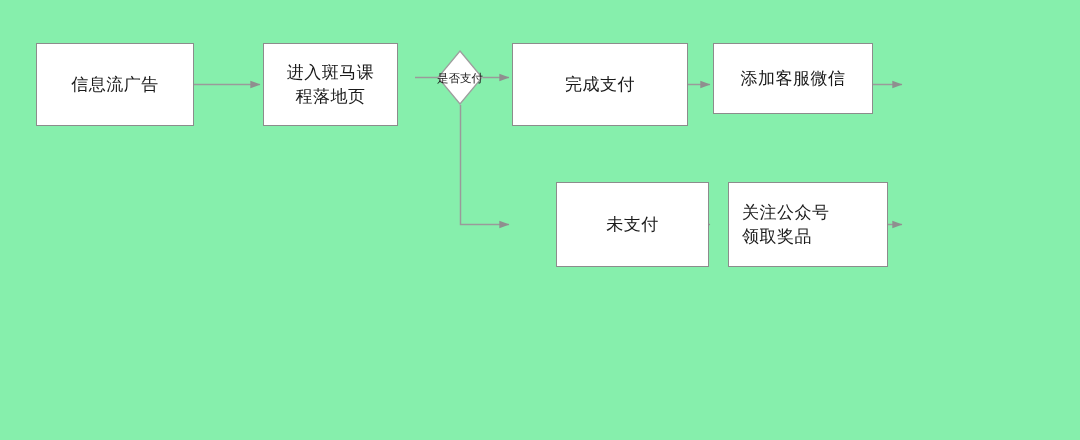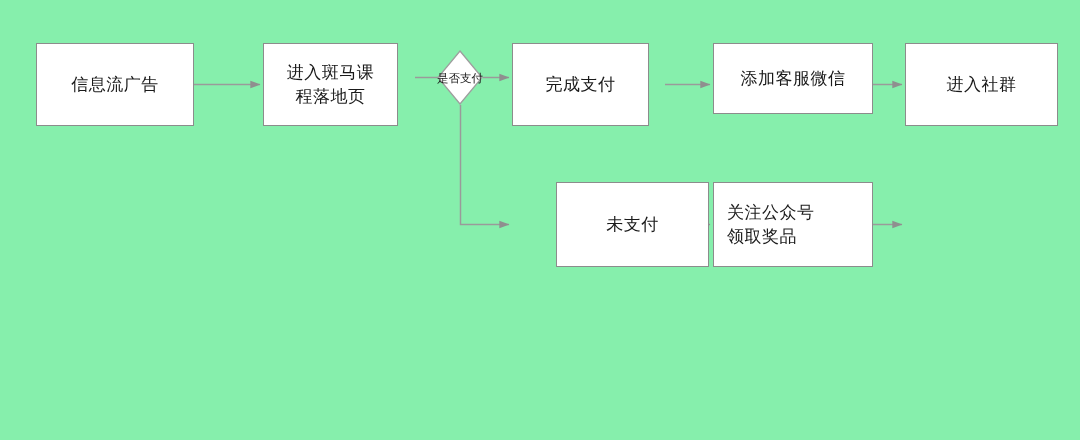--- a/index.html
+++ b/index.html
@@ -39,20 +39,21 @@
     line-height: 1.38;
     letter-spacing: 0.5px;
   }
   .node.center {
     justify-content: center;
     text-align: center;
   }
   .node.lefttext {
     justify-content: flex-start;
     text-align: left;
+    margin-left: 15px;
   }
   .node .txt {
     display: block;
     white-space: pre-line;
   }
   .node.lefttext .txt {
     padding-left: 13px;
   }
   .decision {
     position: absolute;
@@ -116,31 +117,28 @@
 程落地页</span>
   </div>
 
   <div class="decision" style="left:437px; top:50px;">
     <svg class="dshape" viewBox="0 0 46 55" xmlns="http://www.w3.org/2000/svg">
       <polygon points="23,1 45,27.5 23,54 1,27.5" fill="#ffffff" stroke="#9e9e9e" stroke-width="1.3"></polygon>
     </svg>
     <span class="decision-label">是否支付</span>
   </div>
 
-  <div class="node center" style="left:512px; top:43px; width:137px; height:83px;">
+  <div class="node center" style="left:512px; top:43px; width:176px; height:83px;">
     <span class="txt">完成支付</span>
   </div>
 
   <div class="node center" style="left:713px; top:43px; width:160px; height:71px;">
     <span class="txt">添加客服微信</span>
   </div>
 
-  <div class="node center" style="left:905px; top:43px; width:153px; height:83px;">
-    <span class="txt">进入社群</span>
-  </div>
 
   <div class="node center" style="left:512px; top:182px; width:153px; height:85px;margin-left:44px;">
     <span class="txt">未支付</span>
   </div>
 
   <div class="node lefttext" style="left:713px; top:182px; width:160px; height:85px;">
     <span class="txt">关注公众号
 领取奖品</span>
   </div>
 

